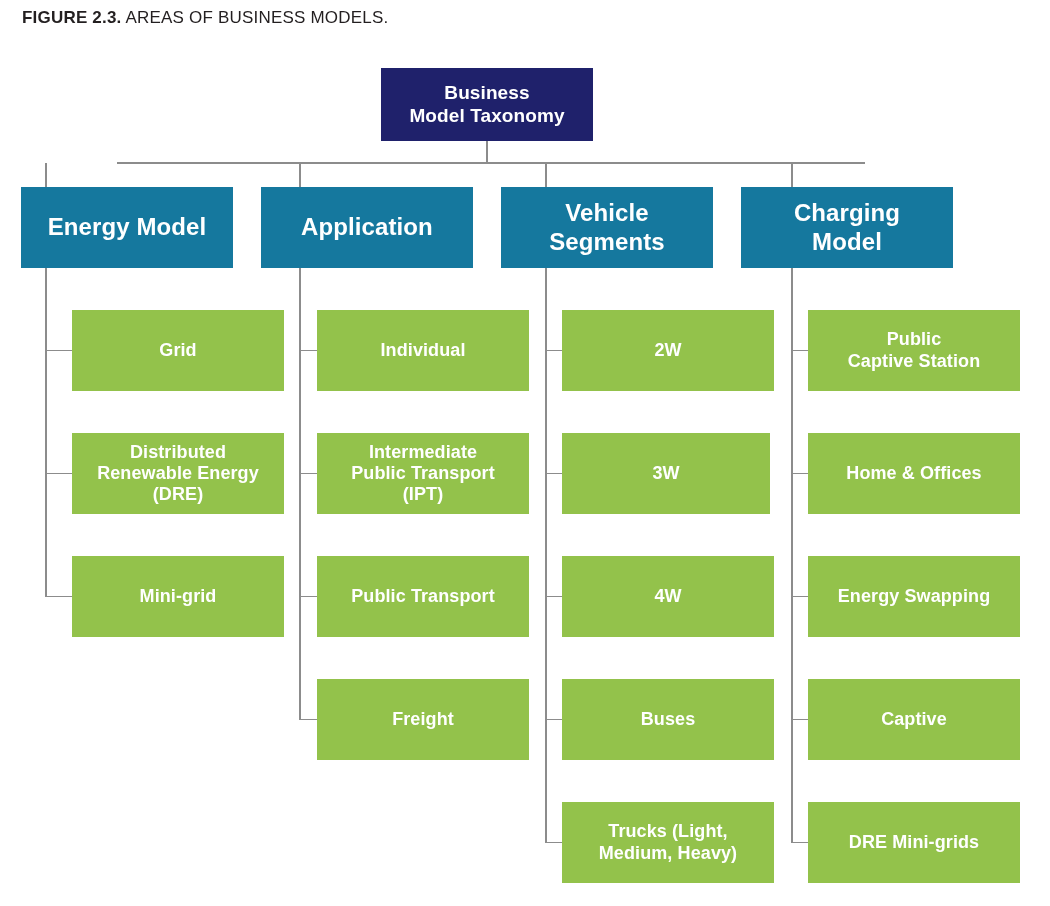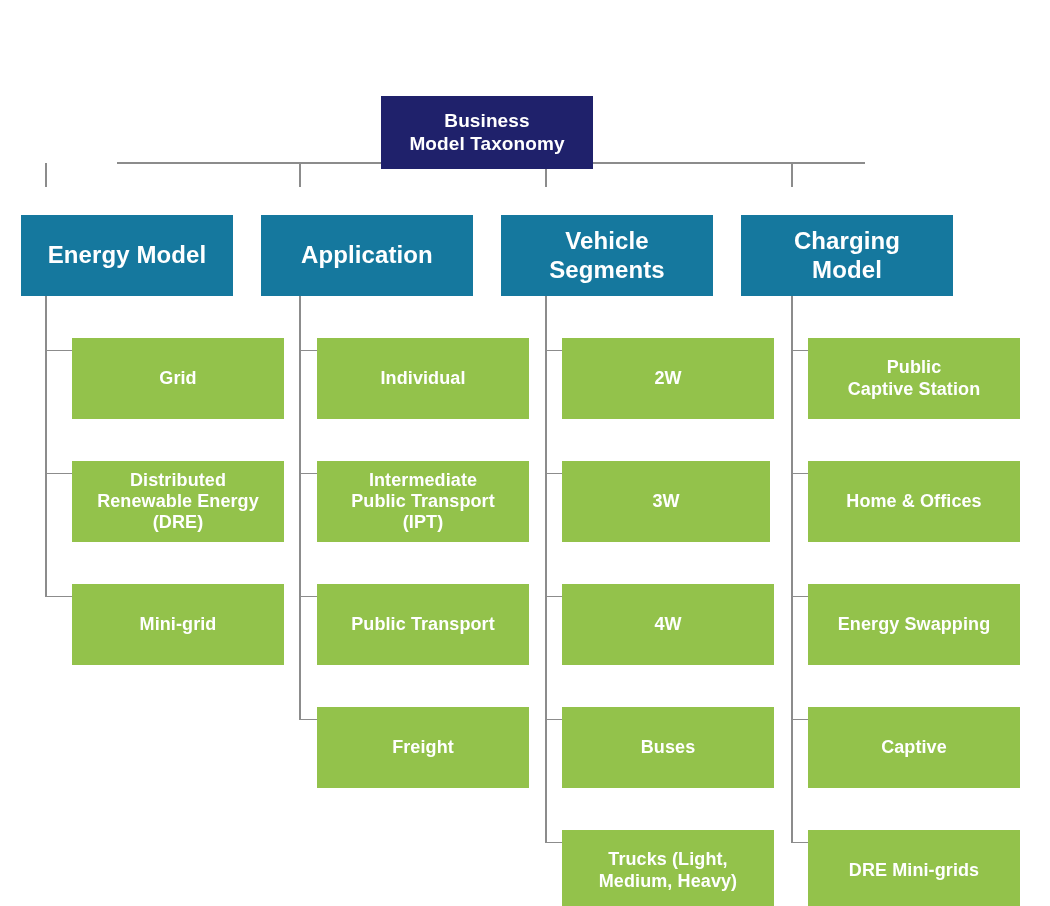--- a/index.html
+++ b/index.html
@@ -57,21 +57,20 @@
     box-sizing: border-box;
     display: flex;
     align-items: center;
     justify-content: center;
     text-align: center;
     color: #ffffff;
     font-weight: bold;
     line-height: 1.18;
     padding: 2px 20px;
     white-space: pre-line;
-    margin-top: 28px;
   }
 
   .node-root {
     background: #1f216b;
     font-size: 19px;
     letter-spacing: 0.1px;
   }
 
   .node-branch {
     background: #15789e;
@@ -83,20 +82,23 @@
     background: #93c24b;
     font-size: 18px;
     letter-spacing: 0.1px;
   }
 </style>
 </head>
 <body>
 
 <div id="org-chart">
 
+  <div id="figure-caption">
+    <span class="cap-label">FIGURE 2.3.</span><span class="cap-text"> AREAS OF BUSINESS MODELS.</span>
+  </div>
 
   <svg id="connector-layer" viewBox="0 0 1050 906" width="1050" height="906" aria-hidden="true">
       <line x1="487" y1="141" x2="487" y2="163" stroke="#8c8c8c" stroke-width="1.4" shape-rendering="crispEdges"></line>
       <line x1="117" y1="163" x2="865" y2="163" stroke="#8c8c8c" stroke-width="1.4" shape-rendering="crispEdges"></line>
       <line x1="46" y1="163" x2="46" y2="187" stroke="#8c8c8c" stroke-width="1.4" shape-rendering="crispEdges"></line>
       <line x1="46" y1="268" x2="46" y2="596.5" stroke="#8c8c8c" stroke-width="1.4" shape-rendering="crispEdges"></line>
       <line x1="46" y1="350.5" x2="72" y2="350.5" stroke="#8c8c8c" stroke-width="1.4" shape-rendering="crispEdges"></line>
       <line x1="46" y1="473.5" x2="72" y2="473.5" stroke="#8c8c8c" stroke-width="1.4" shape-rendering="crispEdges"></line>
       <line x1="46" y1="596.5" x2="72" y2="596.5" stroke="#8c8c8c" stroke-width="1.4" shape-rendering="crispEdges"></line>
       <line x1="300" y1="163" x2="300" y2="187" stroke="#8c8c8c" stroke-width="1.4" shape-rendering="crispEdges"></line>

